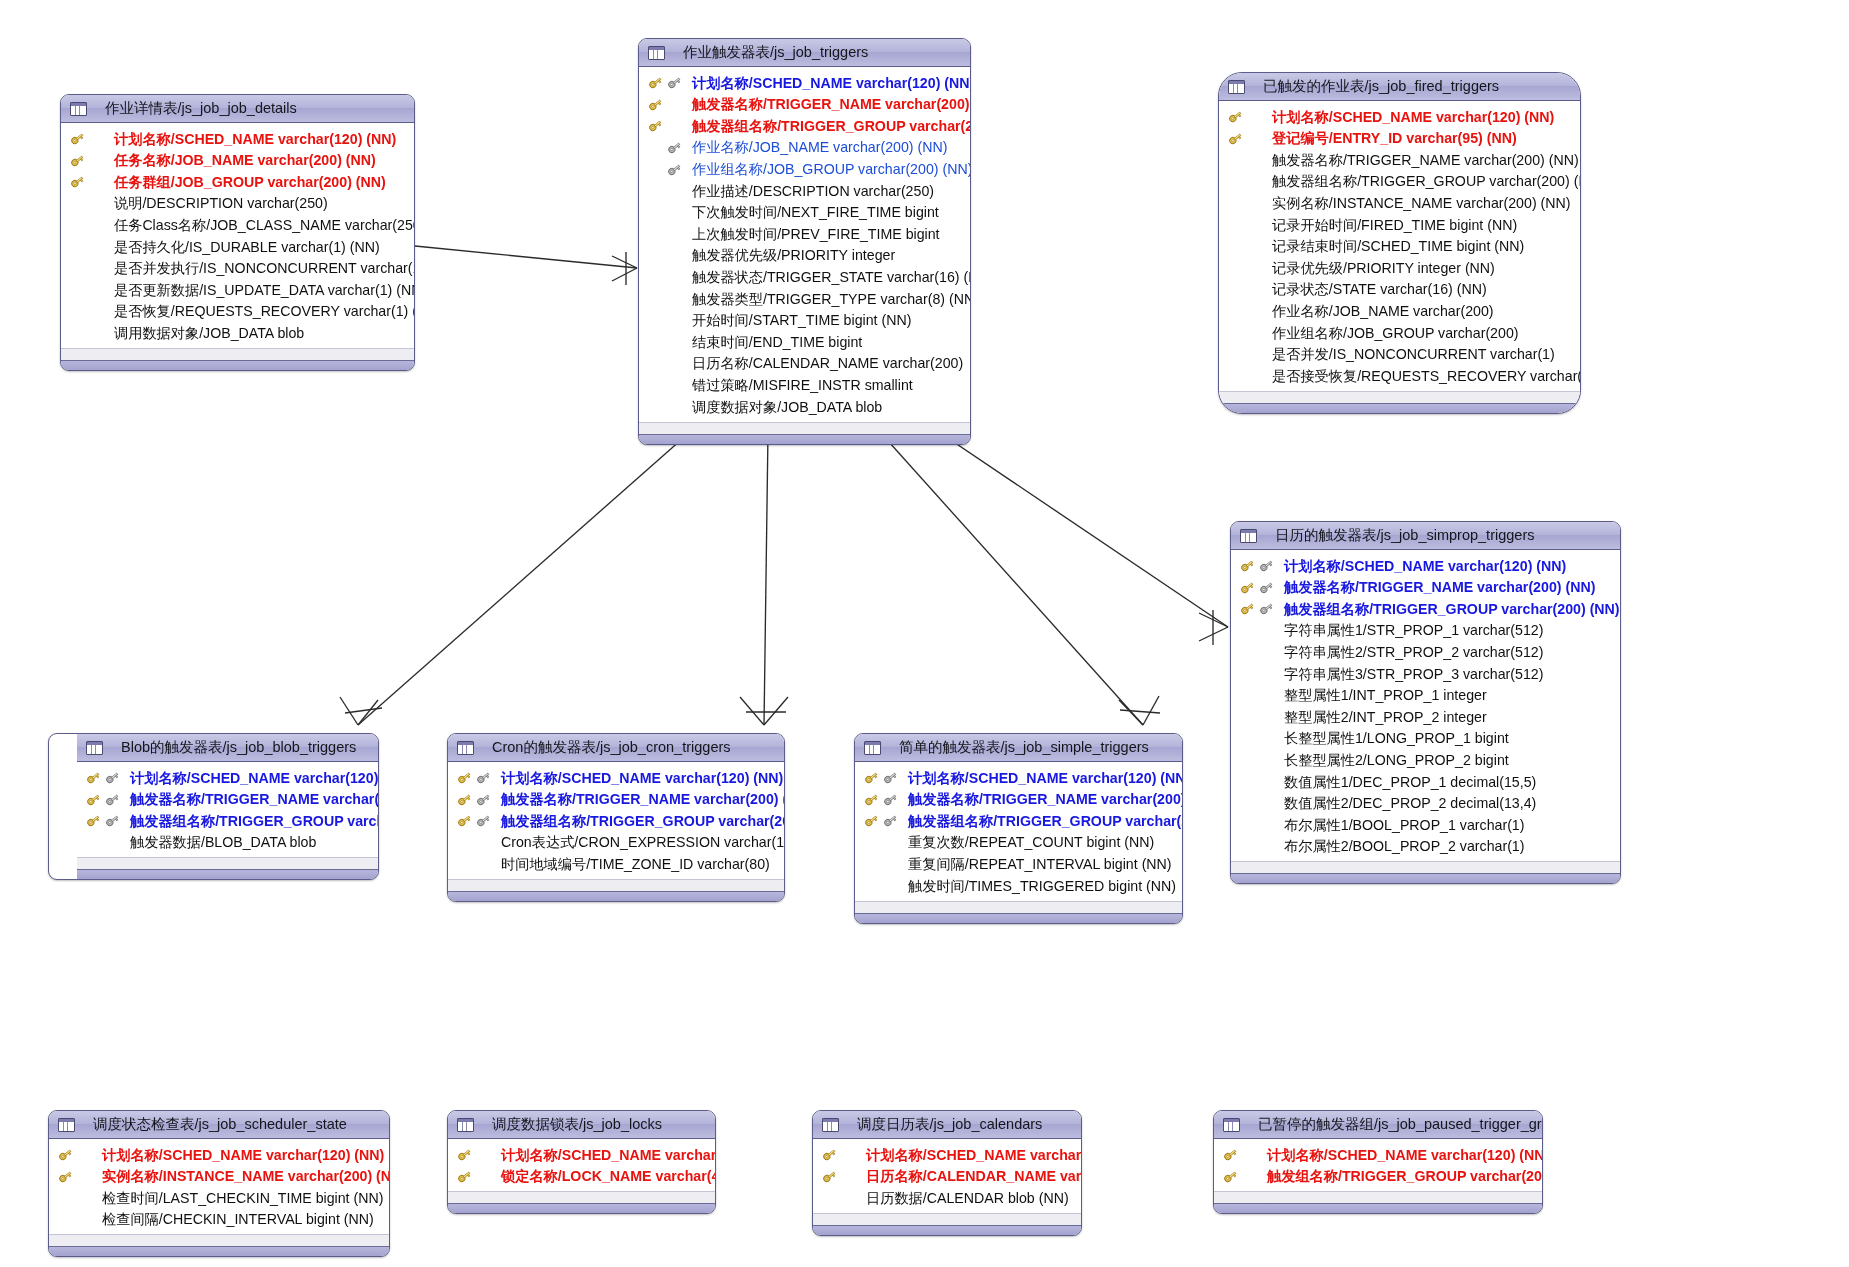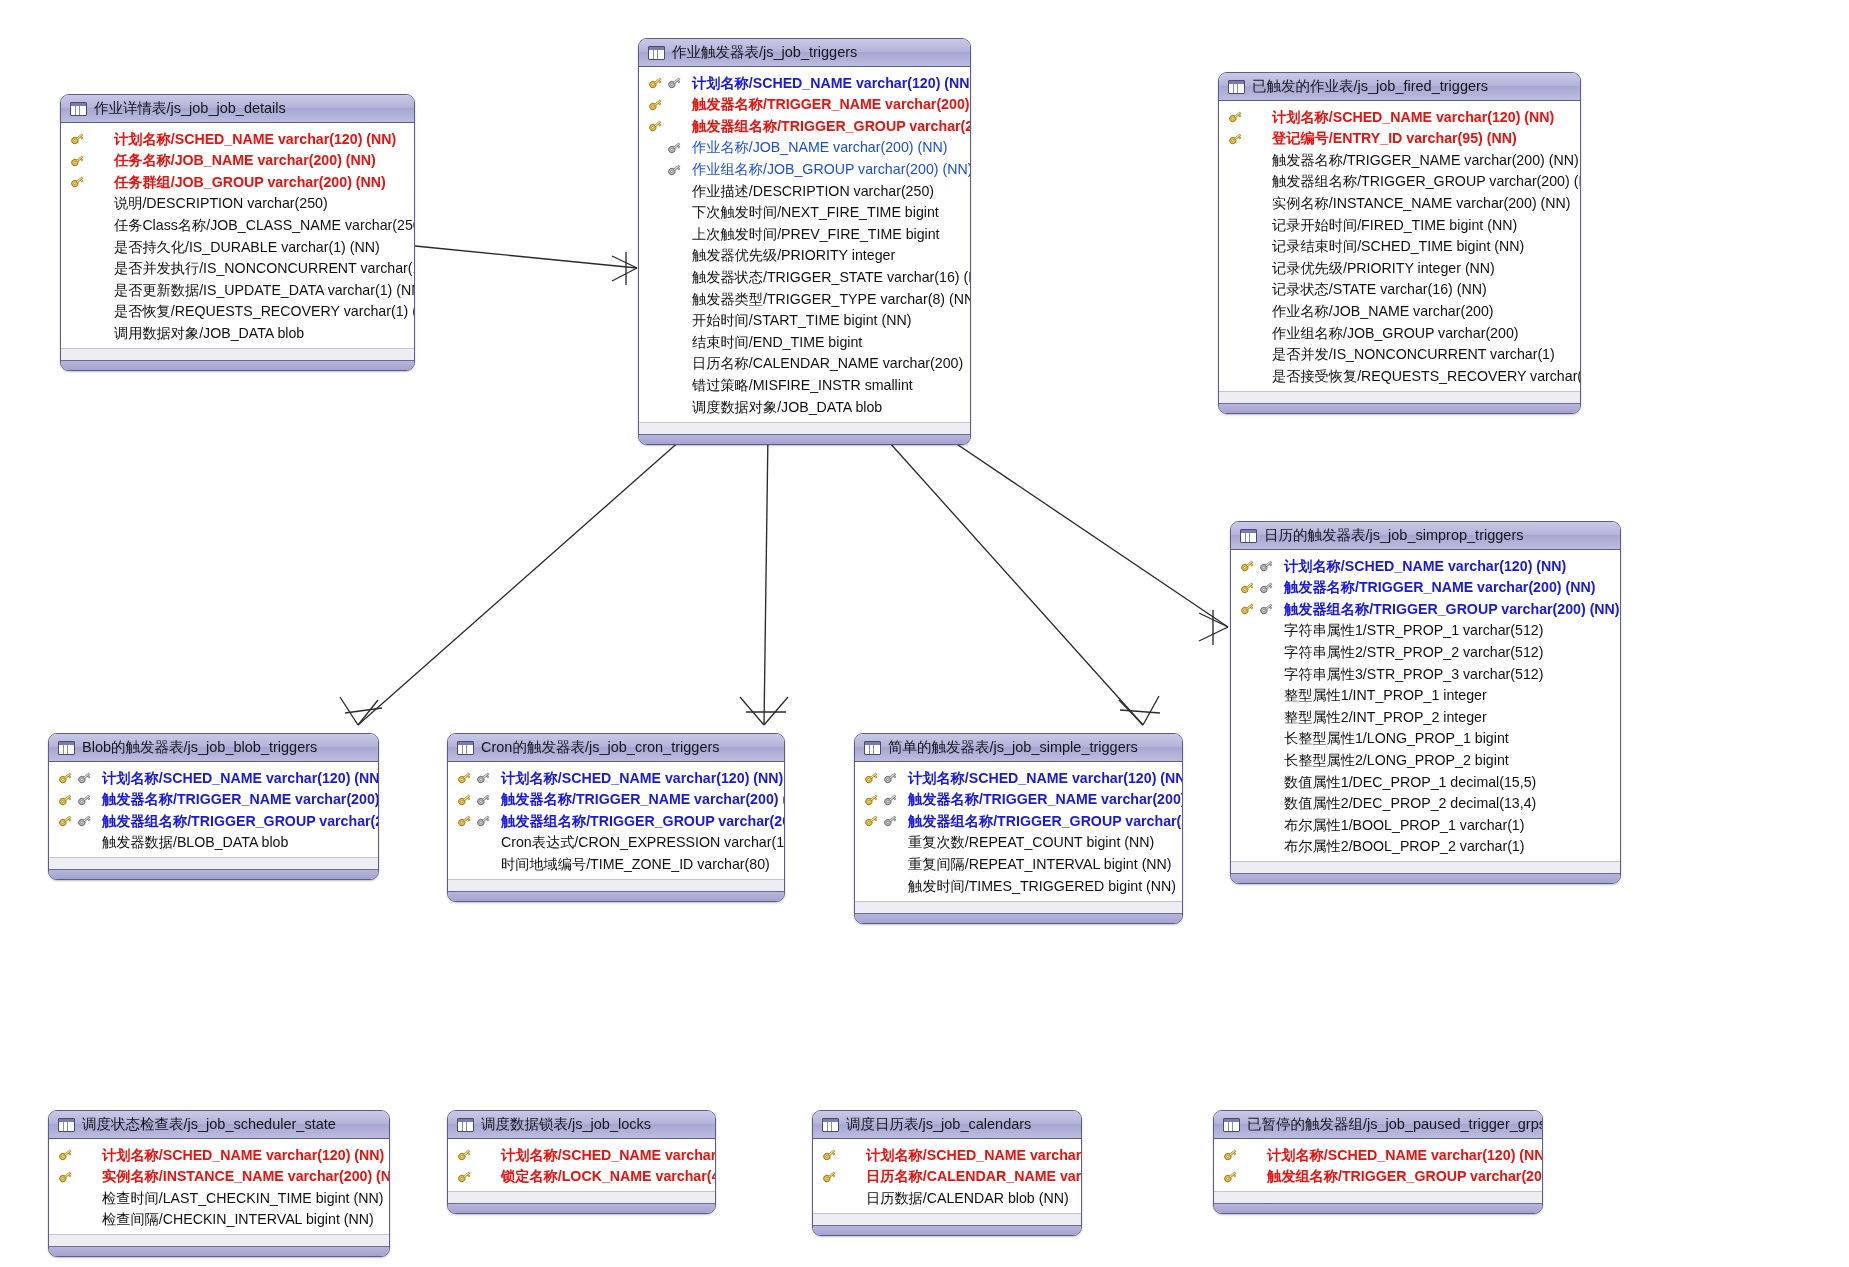--- a/index.html
+++ b/index.html
@@ -4,21 +4,21 @@
 <style>
   html,body{margin:0;padding:0;background:#ffffff;}
   body{width:1849px;height:1267px;position:relative;overflow:hidden;
        font-family:"Liberation Sans","DejaVu Sans",sans-serif;}
   #canvas{position:absolute;left:0;top:0;width:1849px;height:1267px;}
   svg.links{position:absolute;left:0;top:0;width:1849px;height:1267px;pointer-events:none;}
 
   .entity{position:absolute;border:1px solid #5c5c8a;border-radius:9px;
           background:#ffffff;box-shadow:0 1px 2px rgba(0,0,0,.25);
           overflow:hidden;box-sizing:border-box;}
-  .ent-header{display:flex;align-items:center;gap:7px;height:27px;padding:0 9px;
+  .ent-header{display:flex;align-items:center;gap:18px;height:27px;padding:0 9px;
               background:linear-gradient(to bottom,#c9c9e6 0%,#b3b3da 48%,#a6a6d2 50%,#bdbde0 100%);
               border-bottom:1px solid #5c5c8a;font-size:14.5px;color:#15151c;white-space:nowrap;}
   .tbl-icon{width:15px;height:12px;flex:0 0 15px;border:1px solid #4a4a70;background:#fff;
             position:relative;border-radius:1px;}
   .tbl-icon::before{content:"";position:absolute;left:0;top:0;right:0;height:3px;background:#7b7bb0;}
   .tbl-icon::after{content:"";position:absolute;left:4px;top:3px;width:1px;bottom:0;background:#8a8ab5;
             box-shadow:4px 0 0 0 #8a8ab5;}
   .ent-body{background:#fff;padding:5px 0 4px 0;}
   .attr{display:flex;align-items:center;height:21.6px;padding:0 10px 0 9px;
         font-size:14.2px;white-space:nowrap;}
@@ -678,21 +678,21 @@
                   <rect x="7.4" y="6.4" width="6.4" height=".7" fill="#e6e6e6"></rect>
                 </g>
               </svg></span>
           </span>
           <span class="attr-txt c-black">调度数据对象/JOB_DATA blob</span>
         </div>
       </div>
       <div class="ent-foot"></div>
       <div class="ent-bottombar"></div>
     </div>
-    <div class="entity" style="left: 1218px; top: 72px; width: 363px;">
+    <div class="entity" style="left: 1218px; top: 72px; width: 363px; border-radius: 24px;">
       <div class="ent-header">
         <span class="tbl-icon"></span>
         <span>已触发的作业表/js_job_fired_triggers</span>
       </div>
       <div class="ent-body">
         <div class="attr">
           <span class="keys">
             <span class="key"><svg viewBox="0 0 16 14" width="15" height="13">
                 <g transform="rotate(-38 8 7)">
                   <circle cx="4.4" cy="7" r="3.3" fill="#e8c34a" stroke="#9c7a16" stroke-width="1"></circle>
@@ -1319,21 +1319,21 @@
                   <rect x="7.4" y="6.4" width="6.4" height=".7" fill="#e6e6e6"></rect>
                 </g>
               </svg></span>
           </span>
           <span class="attr-txt c-black">布尔属性2/BOOL_PROP_2 varchar(1)</span>
         </div>
       </div>
       <div class="ent-foot"></div>
       <div class="ent-bottombar"></div>
     </div>
-    <div class="entity" style="left: 48px; top: 733px; width: 331px;">
+    <div class="entity" style="left: 48px; top: 733px; width: 331px; padding-left: 28px;">
       <div class="ent-header">
         <span class="tbl-icon"></span>
         <span>Blob的触发器表/js_job_blob_triggers</span>
       </div>
       <div class="ent-body">
         <div class="attr">
           <span class="keys">
             <span class="key"><svg viewBox="0 0 16 14" width="15" height="13">
                 <g transform="rotate(-38 8 7)">
                   <circle cx="4.4" cy="7" r="3.3" fill="#e8c34a" stroke="#9c7a16" stroke-width="1"></circle>

